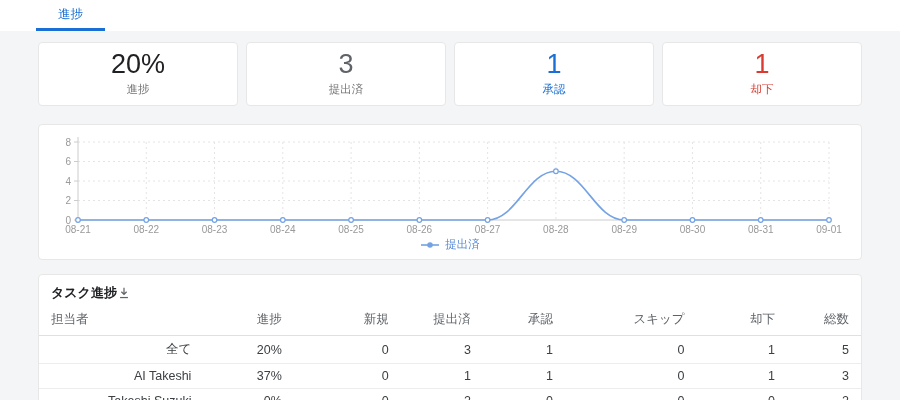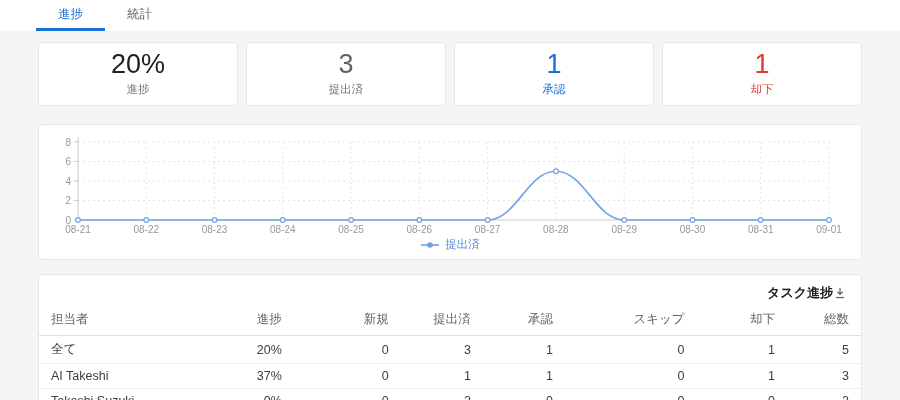--- a/index.html
+++ b/index.html
@@ -37,36 +37,35 @@
   .tone-red  .stat-value,.tone-red  .stat-label{color:var(--danger-red);}
   
   .chart-card{margin-top:18px;height:136px;position:relative;padding:5px 0 0 0;}
   .legend{
     position:absolute;left:0;right:0;bottom:7px;
     display:flex;justify-content:center;align-items:center;gap:5px;cursor:pointer;
   }
   .legend-label{font-size:11.5px;color:var(--legend-text);}
   
   .table-card{margin-top:14px;}
-  .table-head{display:flex;justify-content:flex-end;align-items:center;padding:9px 14px 3px 12px;}
+  .table-head{display:flex;justify-content:flex-start;align-items:center;padding:9px 14px 3px 12px;}
   .table-title{font-size:13px;font-weight:bold;color:#202124;}
   .download-btn{cursor:pointer;display:flex;align-items:center;color:#5f6368;}
   table{width:100%;border-collapse:collapse;font-size:12.5px;table-layout:fixed;}
   th{color:#5f6368;font-weight:normal;padding:6px 12px 7px;border-bottom:1px solid #e0e0e0;text-align:right;white-space:nowrap;}
   th:first-child{text-align:left;margin-top:32px;}
   td{color:#3c4043;padding:5px 12px;border-bottom:1px solid #ededed;text-align:right;white-space:nowrap;overflow:hidden;}
-  td:first-child{text-align:left;}
+  td:first-child{text-align:right;}
   tr:last-child td{border-bottom:none;}
 </style>
 </head>
 <body>
 
 <div class="topbar">
   <div class="tab active">進捗</div>
-  <div class="tab">統計</div>
 </div>
 
 <div class="content">
 
   <div class="stats">
     <div class="card stat-card tone-dark">
       <div class="stat-value">20%</div>
       <div class="stat-label">進捗</div>
     </div>
     <div class="card stat-card tone-gray">

